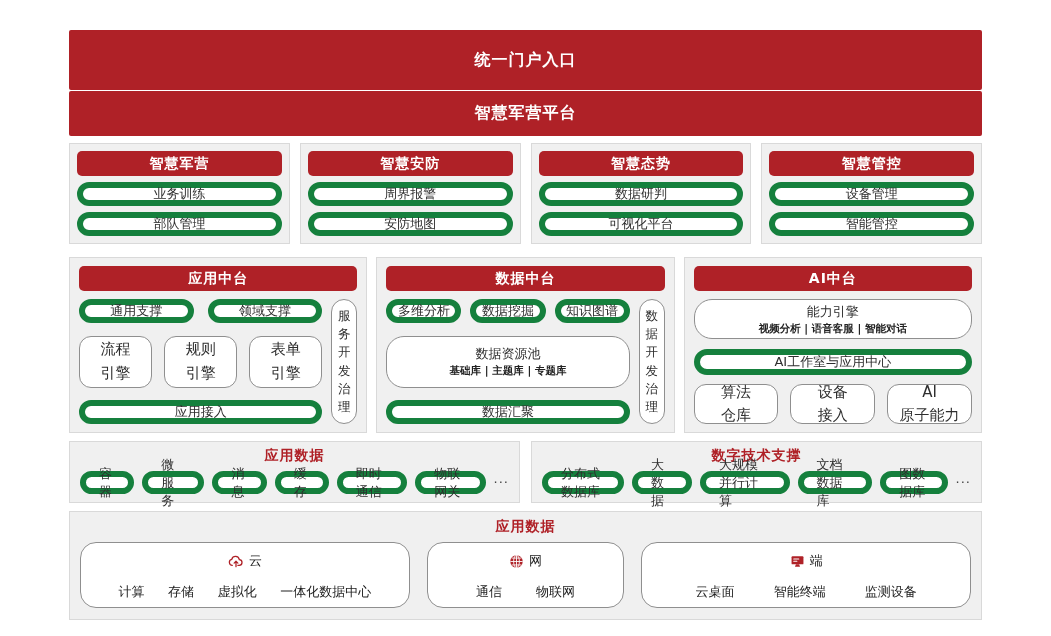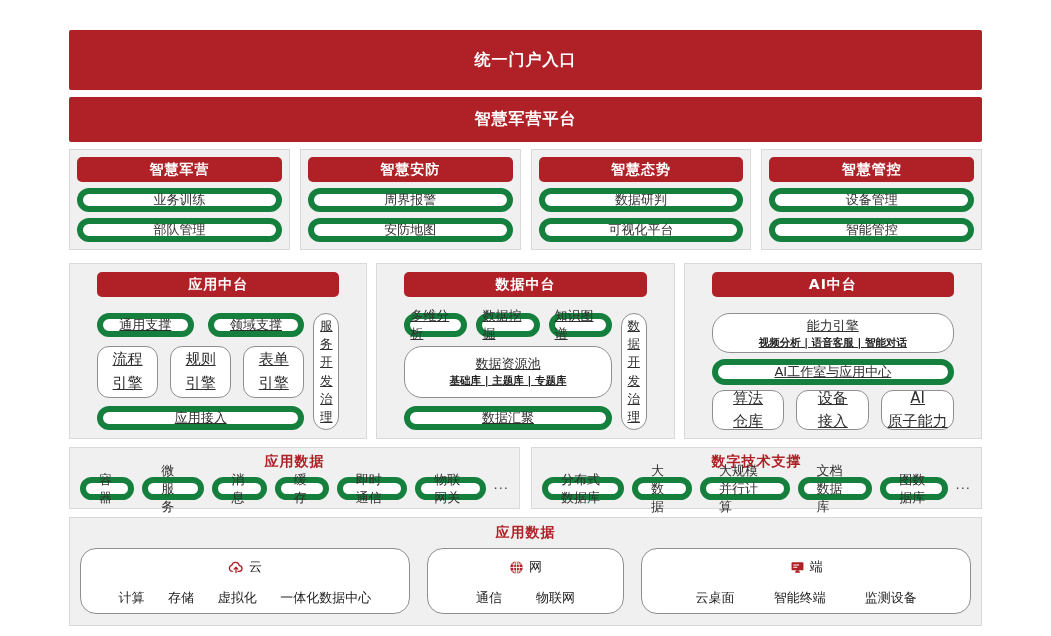--- a/index.html
+++ b/index.html
@@ -10,21 +10,21 @@
   }
   .page{width:913px;margin:0 auto;padding-top:30px;}
 
   
   .banner{
     background:#af2127;color:#ffffff;border-radius:2px;
     display:flex;align-items:center;justify-content:center;
     font-weight:bold;font-size:16px;letter-spacing:1px;
   }
   .banner.portal{height:60px;}
-  .banner.platform{height:45px;margin-top:7px;}
+  .banner.platform{height:45px;margin-top:1px;}
 
   
   .panel{background:#f0f0f0;border:1px solid #d9d9d9;box-sizing:border-box;}
 
   
   .panel-header{
     background:#af2127;color:#fff;border-radius:5px;height:25px;
     display:flex;align-items:center;justify-content:center;
     font-weight:bold;font-size:14px;letter-spacing:1px;flex:none;
   }
@@ -36,22 +36,22 @@
     font-size:13px;height:24px;box-sizing:border-box;color:#2e2e2e;
   }
 
   
   .row1{display:flex;gap:10px;margin-top:7px;}
   .app-box{flex:1;padding:7px;display:flex;flex-direction:column;text-align:center;}
   .app-box .pill{margin-top:6px;}
 
   
   .row2{display:flex;gap:9px;margin-top:13px;height:176px;}
-  .mid-panel{flex:1;padding:8px 27px;display:flex;flex-direction:column;}
-  .mid-body{display:flex;gap:9px;margin-top:16px;flex:1;text-decoration:underline;}
+  .mid-panel{flex:1;padding:8px 9px;display:flex;flex-direction:column;}
+  .mid-body{display:flex;gap:9px;margin-top:8px;flex:1;}
   .mid-main{flex:1;display:flex;flex-direction:column;justify-content:space-between;}
   .vpill{
     width:26px;background:#fff;border:1px solid #8f8f8f;border-radius:14px;
     display:flex;align-items:center;justify-content:center;text-align:center;
     font-size:12.5px;line-height:1.45;white-space:pre-line;box-sizing:border-box;flex:none;
   }
   .two-pills{display:flex;gap:14px;}
   .two-pills .pill{flex:1;}
   .cell-row{display:flex;gap:12px;}
   .cellbox{

